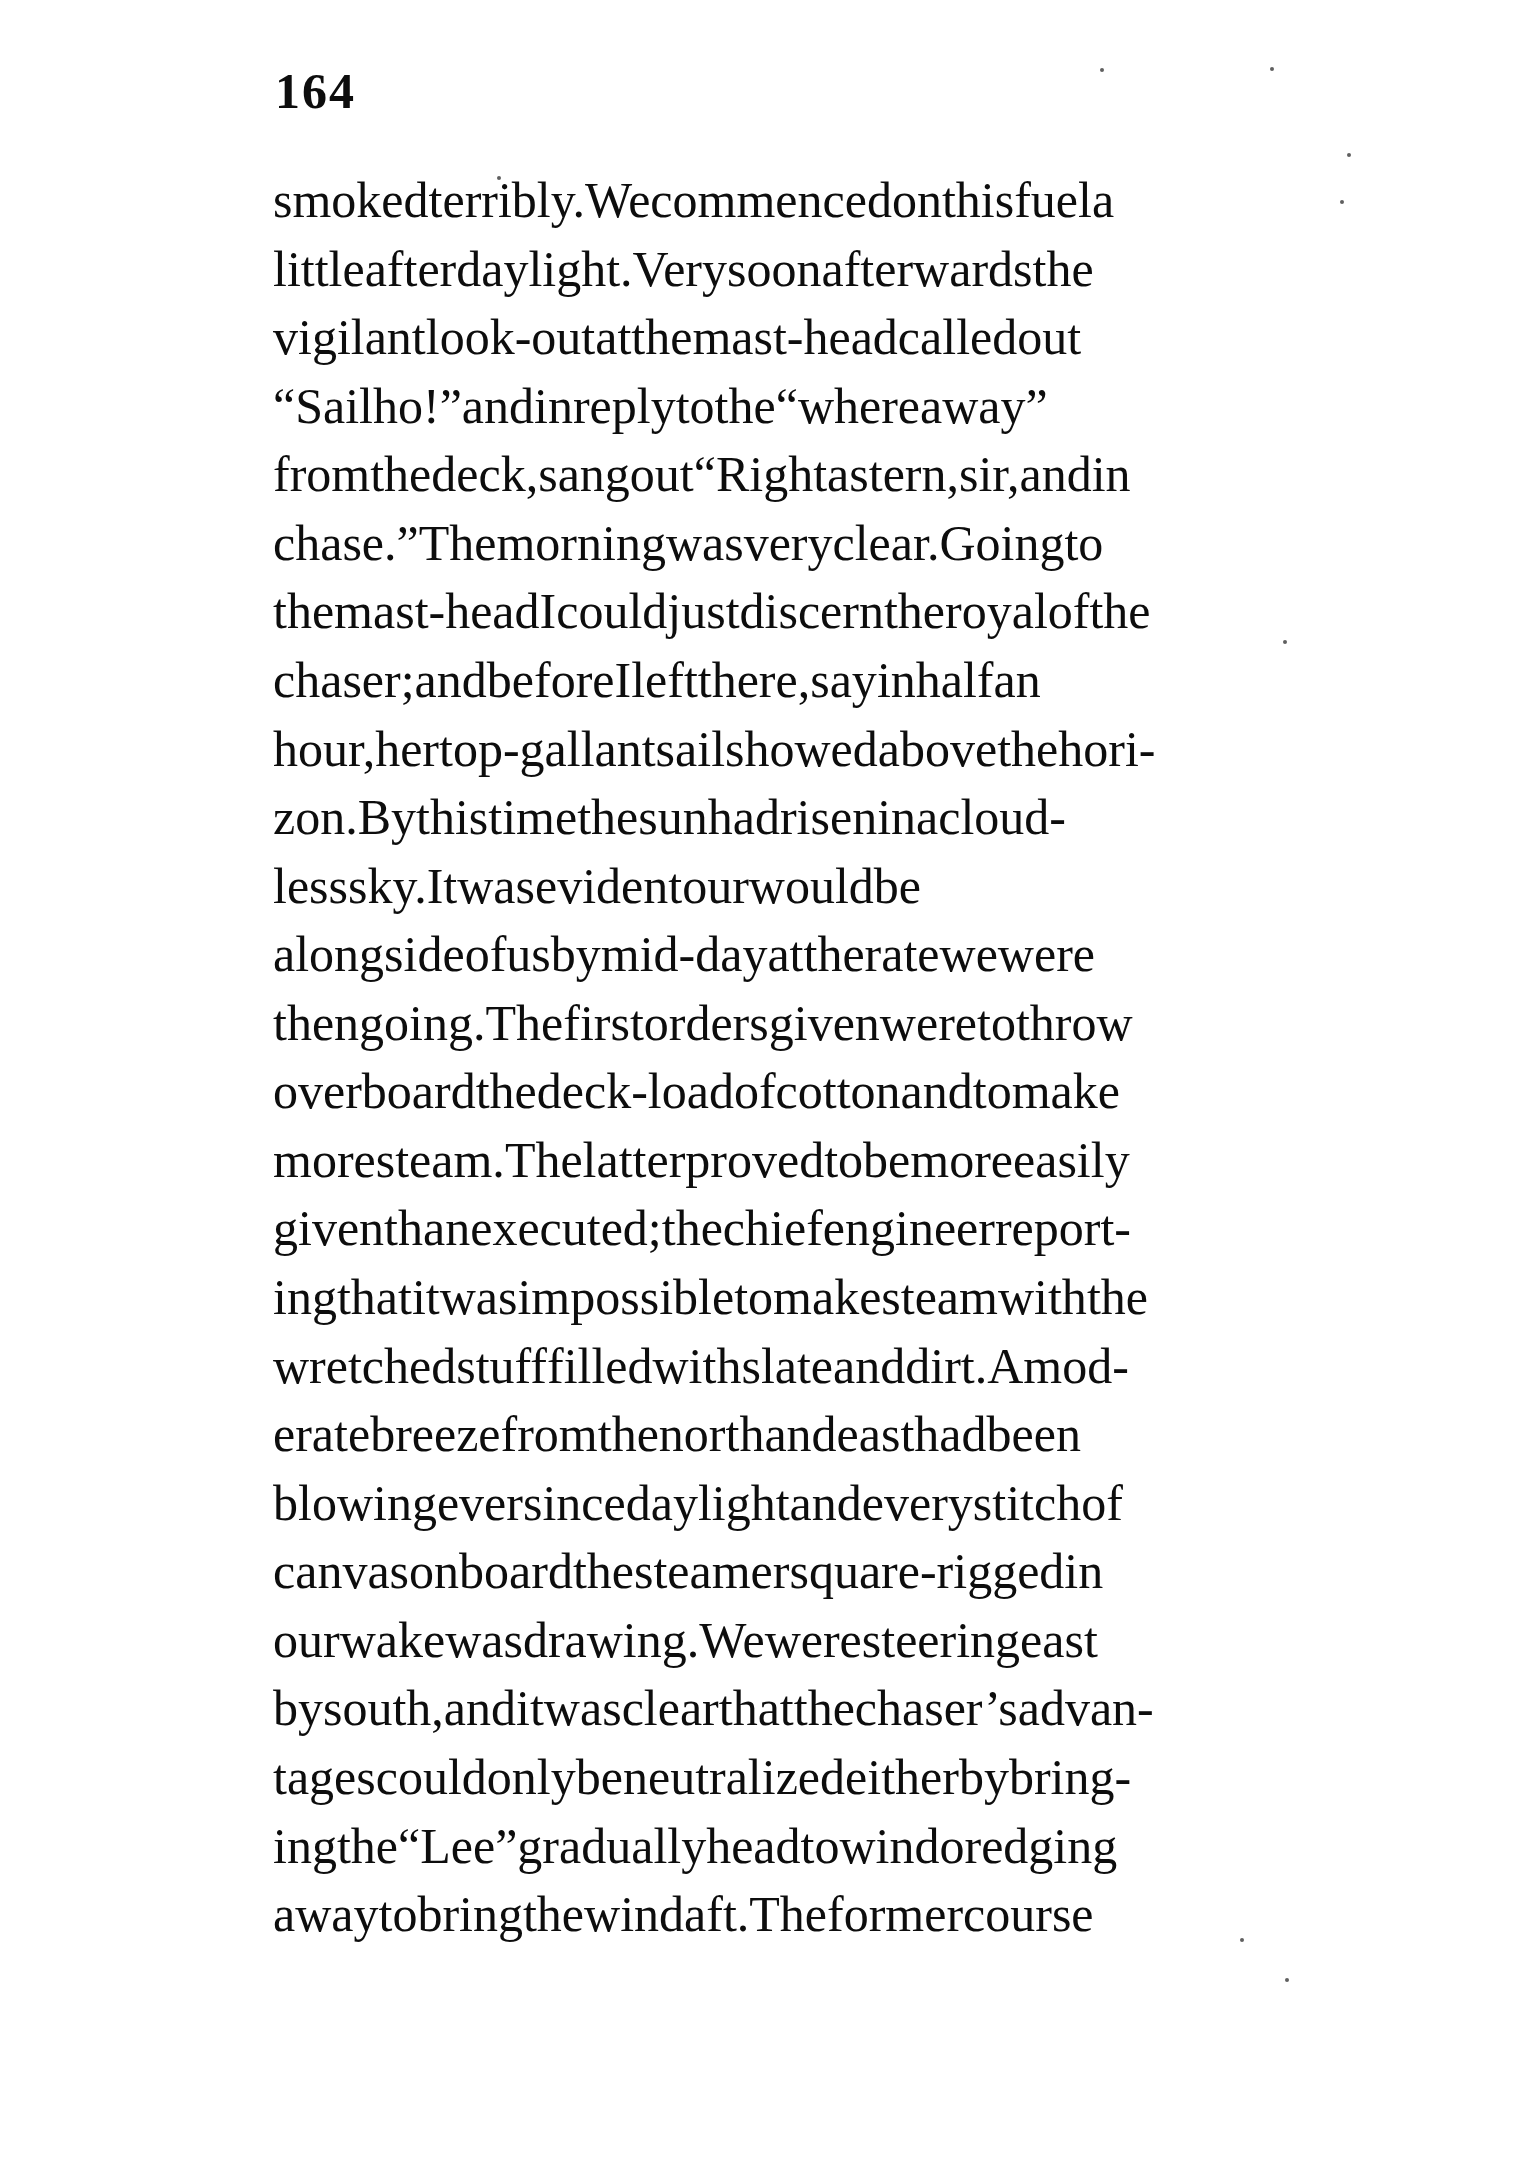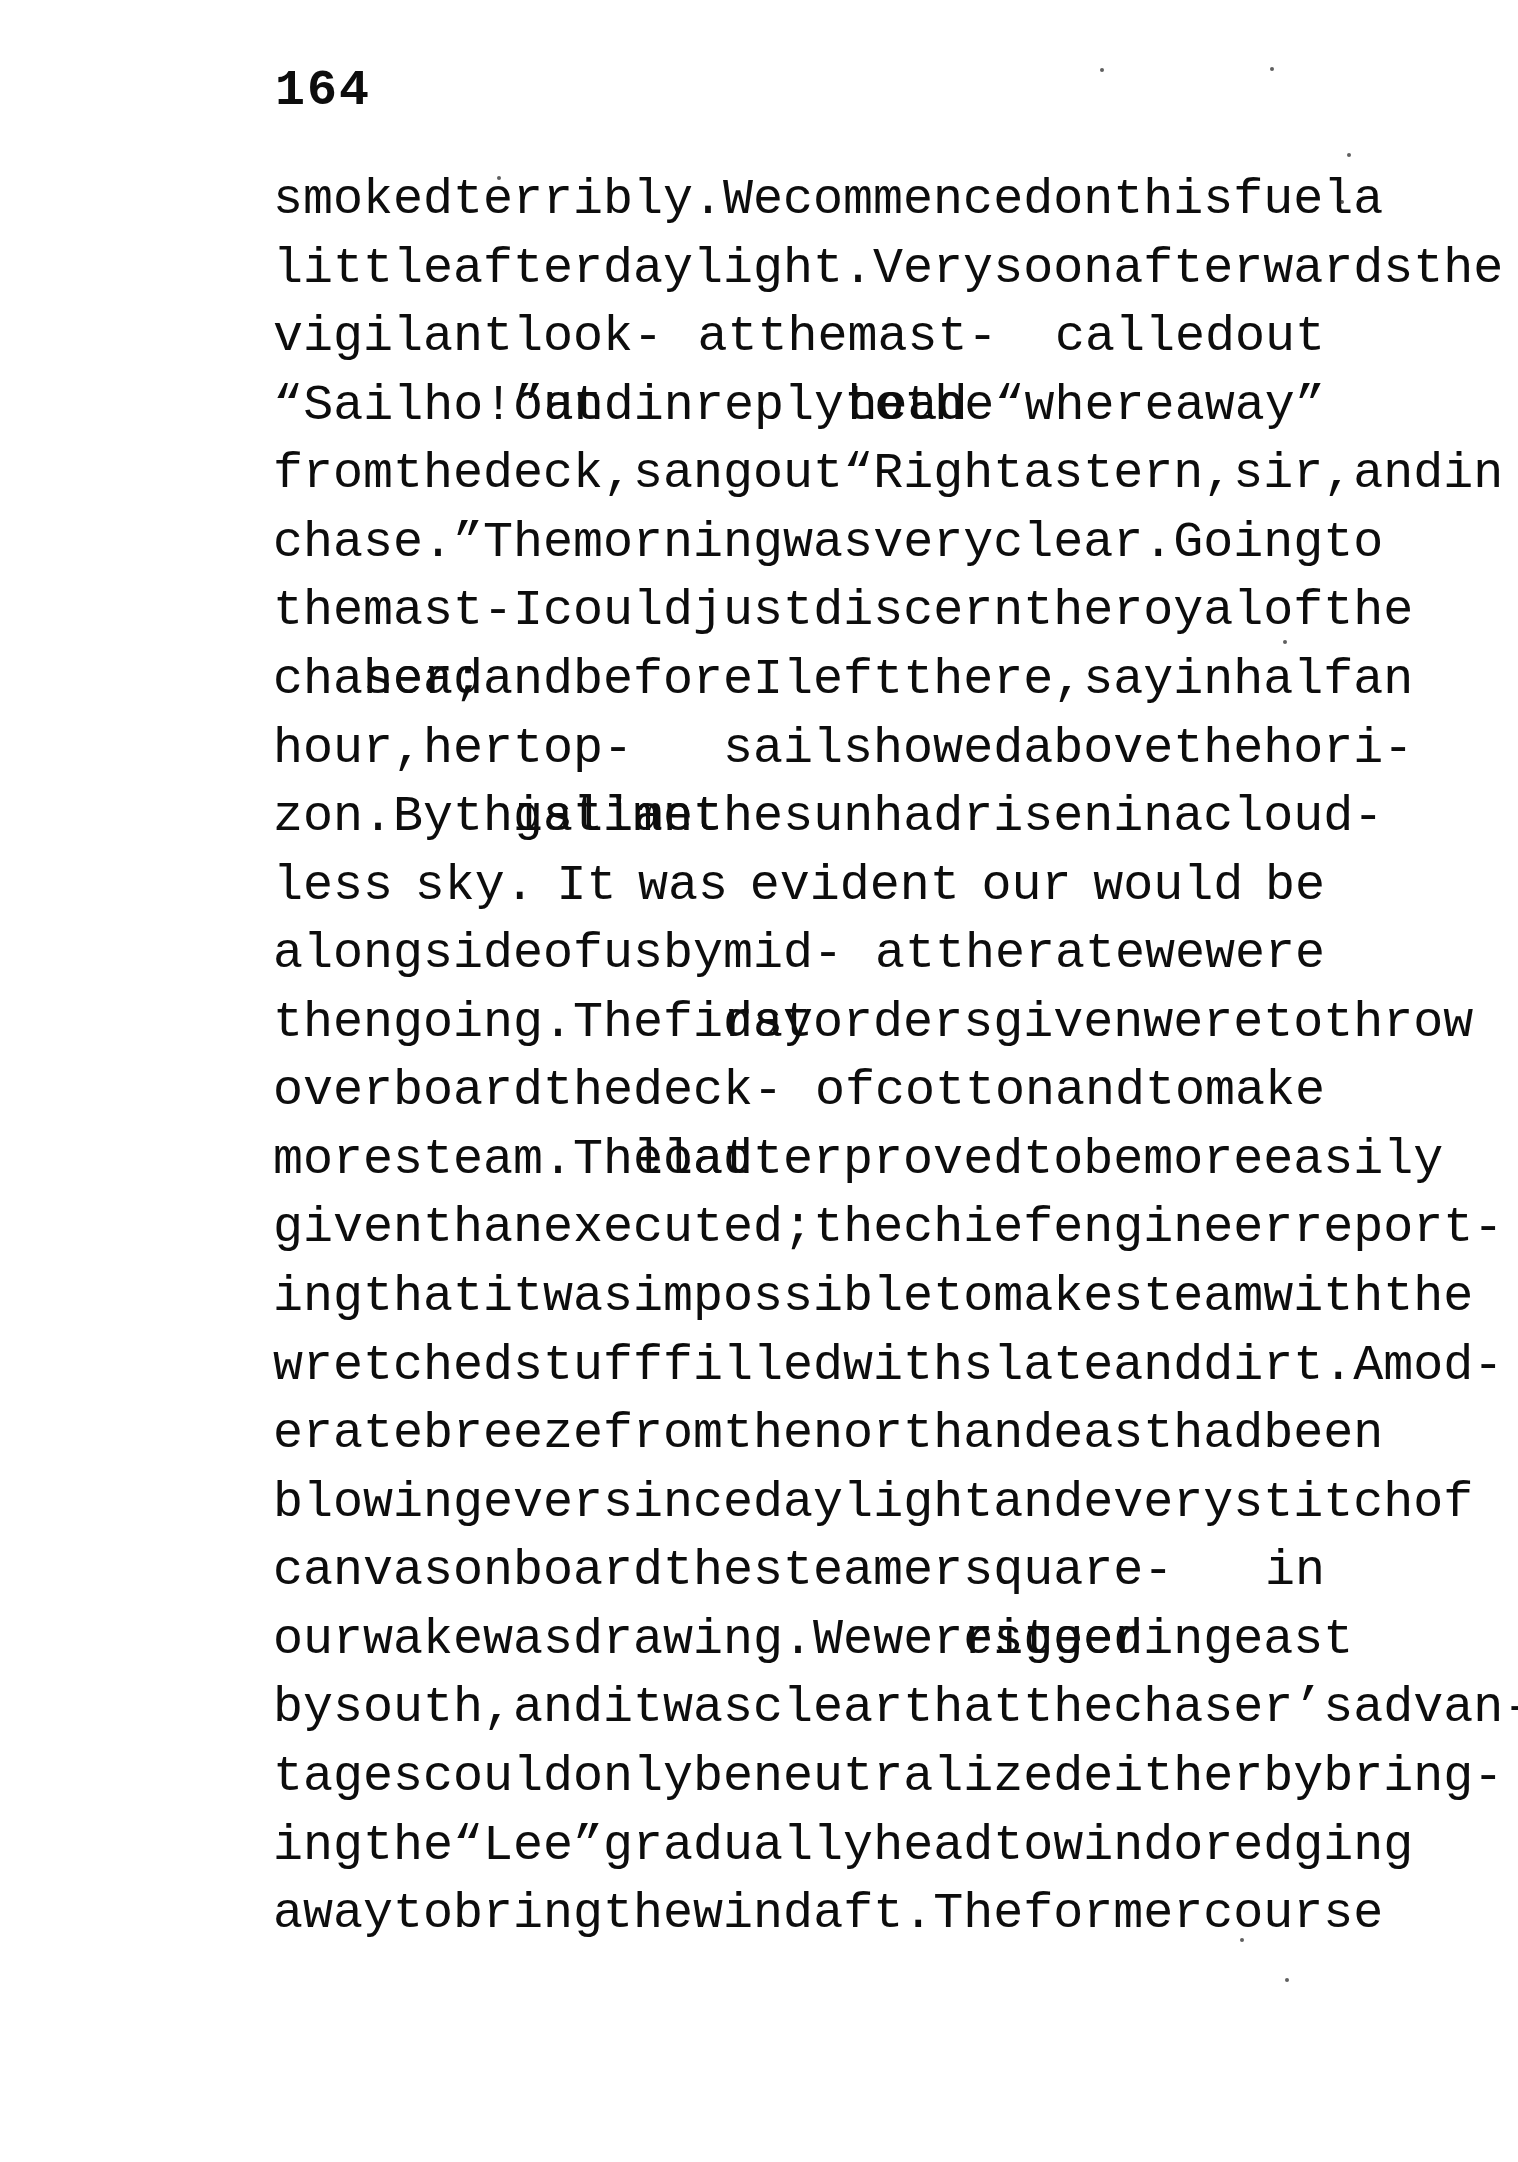--- a/index.html
+++ b/index.html
@@ -1,41 +1,40 @@
 <!DOCTYPE html>
 <html><head>
 <meta charset="utf-8">
 <style>
   html,body{margin:0;padding:0;background:#e9e9e9;}
   .page{
     position:relative;
     width:1518px;height:2162px;
     background:#ffffff;
     color:#0d0d0d;
-    font-family:Liberation Mono, monospace;
+    font-family:Liberation Serif, serif;
     overflow:hidden;
     margin:0 auto;
   }
   .page-header{position:absolute;left:0;top:0;width:100%;height:130px;}
   .page-number{
     position:absolute;left:275px;top:66px;
     font-size:50px;font-weight:700;line-height:1;letter-spacing:2px;
   }
   .running-title{
     position:absolute;left:442px;top:79px;
     font-size:36px;font-weight:700;line-height:1;letter-spacing:1.5px;
     white-space:nowrap;
   }
   .text-block{
     position:absolute;left:273px;top:166px;width:1052px;
     font-size:50px;
   }
   .line{
     display:flex;
-    justify-content:space-between;
     height:68.57px;
     line-height:68.57px;
     overflow:visible;
   }
   .line span{display:block;}
   .speck{
     position:absolute;width:4px;height:4px;border-radius:50%;
     background:#2a2a2a;opacity:.75;
   }
 </style>

